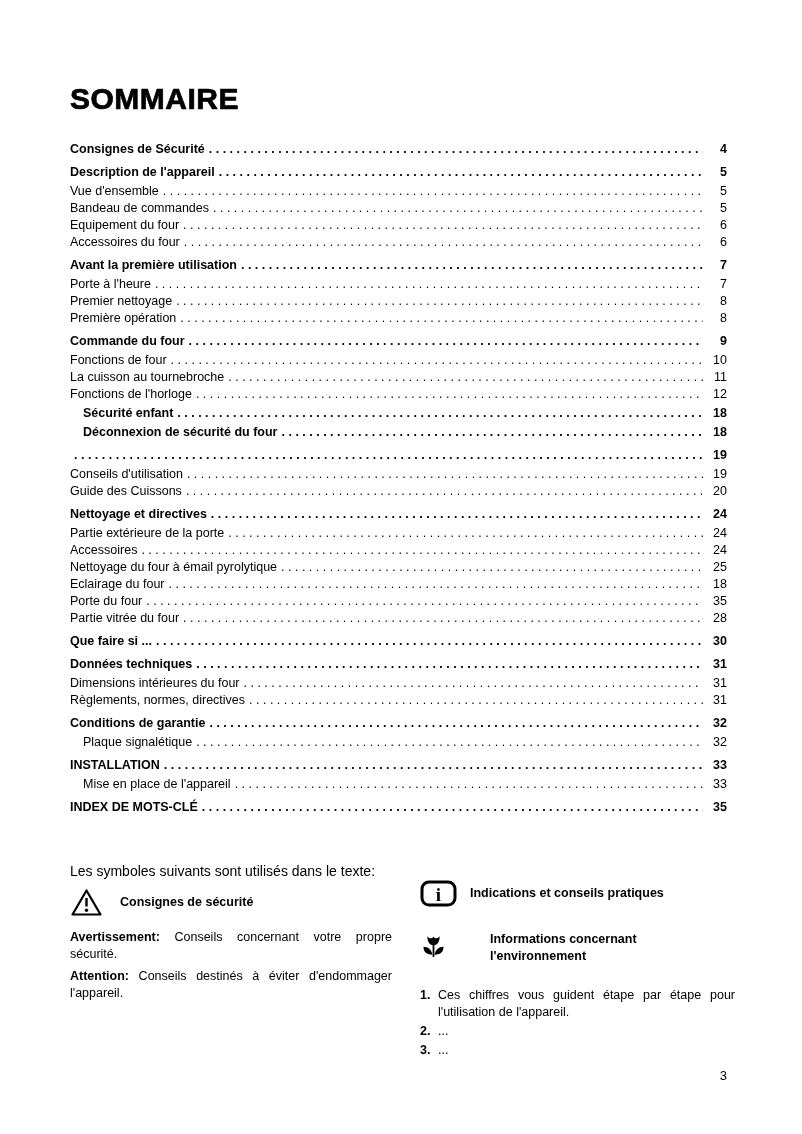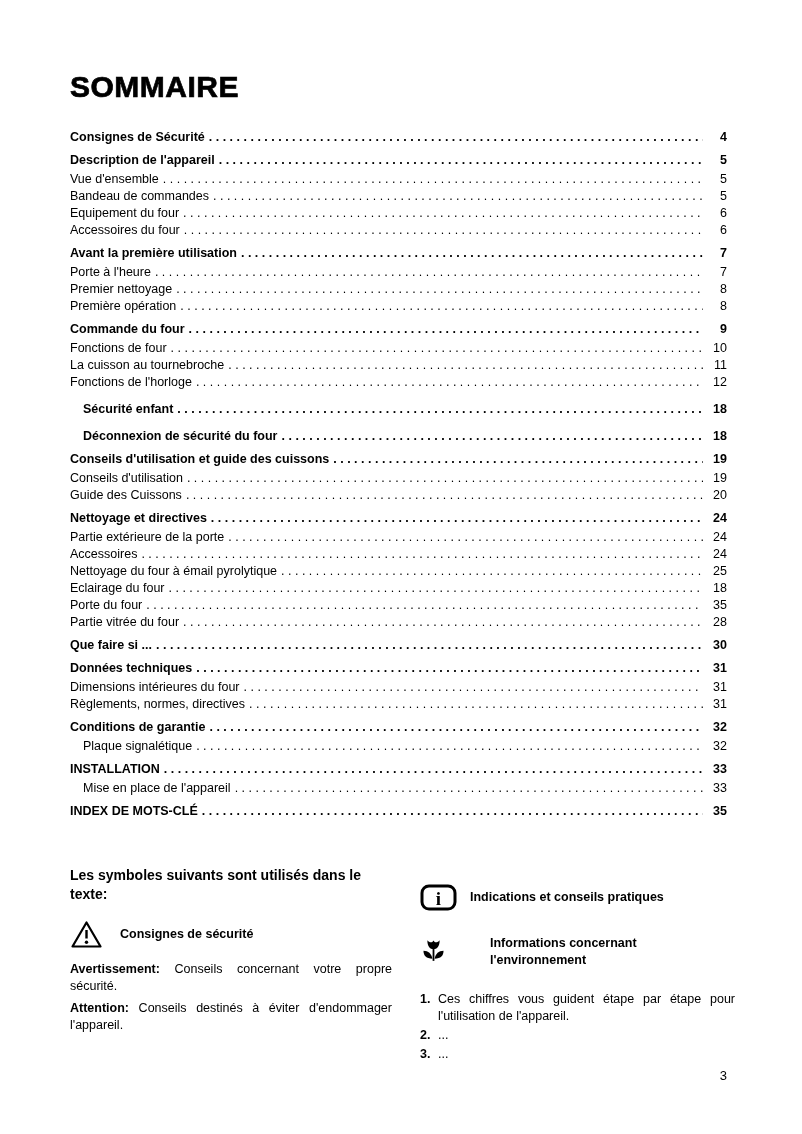--- a/index.html
+++ b/index.html
@@ -12,41 +12,41 @@
     position: relative;
     width: 802px;
     height: 1134px;
     background: #fff;
     overflow: hidden;
   }
   .content {
     position: absolute;
     left: 70px;
     right: 75px;
-    top: 0;
+    top: 12px;
   }
   .doc-title {
     margin-top: 70px;
     font-size: 30px;
     font-weight: bold;
     letter-spacing: 0.5px;
     -webkit-text-stroke: 0.7px currentColor;
   }
   
   .toc {
     margin-top: 25px;
     font-size: 12.5px;
     line-height: 17px;
   }
   .toc-row { display: flex; }
   .toc-row.bold { font-weight: bold; }
   .toc-row.section { margin-top: 6px; margin-bottom: 2px; }
   .toc-row.section:first-child { margin-top: 0; }
   .toc-row.indent { padding-left: 13px; }
-  .toc-row.indent.bold { margin-top: 10px; }
+  .toc-row.indent.bold { margin-top: 2px; }
   .toc-label { white-space: nowrap; flex: none; }
   .toc-dots {
     flex: 1 1 auto;
     min-width: 0;
     overflow: hidden;
     white-space: nowrap;
     padding-left: 4px;
     padding-right: 3px;
   }
   .toc-page {
@@ -58,23 +58,23 @@
   .symbols {
     display: flex;
     margin-top: 46px;
     font-size: 12.5px;
     line-height: 17px;
   }
   .col-left { width: 322px; flex: none; }
   .col-right { width: 315px; flex: none; margin-left: 28px; margin-top: 18px; }
   .symbols-heading {
     font-size: 14px;
-    font-weight: bold;
+    font-weight: normal;
     line-height: 19px;
-    margin-bottom: 16px;
+    margin-bottom: 7px;
   }
   .symbol-row { display: flex; align-items: center; }
   .safety-row { margin-top: 4px; margin-bottom: 12px; }
   .symbol-row .icon-box { flex: none; display: flex; align-items: center; }
   .safety-row .icon-box { width: 50px; }
   .col-right .icon-box { width: 50px; }
   .symbol-label { font-weight: bold; }
   .para {
     text-align: justify;
     margin-bottom: 5px;
@@ -176,21 +176,20 @@
           <span class="toc-label">Sécurité enfant</span>
           <span class="toc-dots">. . . . . . . . . . . . . . . . . . . . . . . . . . . . . . . . . . . . . . . . . . . . . . . . . . . . . . . . . . . . . . . . . . . . . . . . . . . . . . . . . . . . . . . . . . . . . . . . . . . . . . . . . . . . . . . . . . . . . . . . . . . . . . . . . . . . . . . . . . . </span>
           <span class="toc-page">18</span>
         </div>
         <div class="toc-row bold indent">
           <span class="toc-label">Déconnexion de sécurité du four</span>
           <span class="toc-dots">. . . . . . . . . . . . . . . . . . . . . . . . . . . . . . . . . . . . . . . . . . . . . . . . . . . . . . . . . . . . . . . . . . . . . . . . . . . . . . . . . . . . . . . . . . . . . . . . . . . . . . . . . . . . . . . . . . . . . . . . . . . . . . . . . . . . . . . . . . . </span>
           <span class="toc-page">18</span>
         </div>
         <div class="toc-row bold section">
-          <span class="toc-label">Conseils d'utilisation et guide des cuissons</span>
           <span class="toc-dots">. . . . . . . . . . . . . . . . . . . . . . . . . . . . . . . . . . . . . . . . . . . . . . . . . . . . . . . . . . . . . . . . . . . . . . . . . . . . . . . . . . . . . . . . . . . . . . . . . . . . . . . . . . . . . . . . . . . . . . . . . . . . . . . . . . . . . . . . . . . </span>
           <span class="toc-page">19</span>
         </div>
         <div class="toc-row">
           <span class="toc-label">Conseils d'utilisation</span>
           <span class="toc-dots">. . . . . . . . . . . . . . . . . . . . . . . . . . . . . . . . . . . . . . . . . . . . . . . . . . . . . . . . . . . . . . . . . . . . . . . . . . . . . . . . . . . . . . . . . . . . . . . . . . . . . . . . . . . . . . . . . . . . . . . . . . . . . . . . . . . . . . . . . . . </span>
           <span class="toc-page">19</span>
         </div>
         <div class="toc-row">
           <span class="toc-label">Guide des Cuissons</span>

